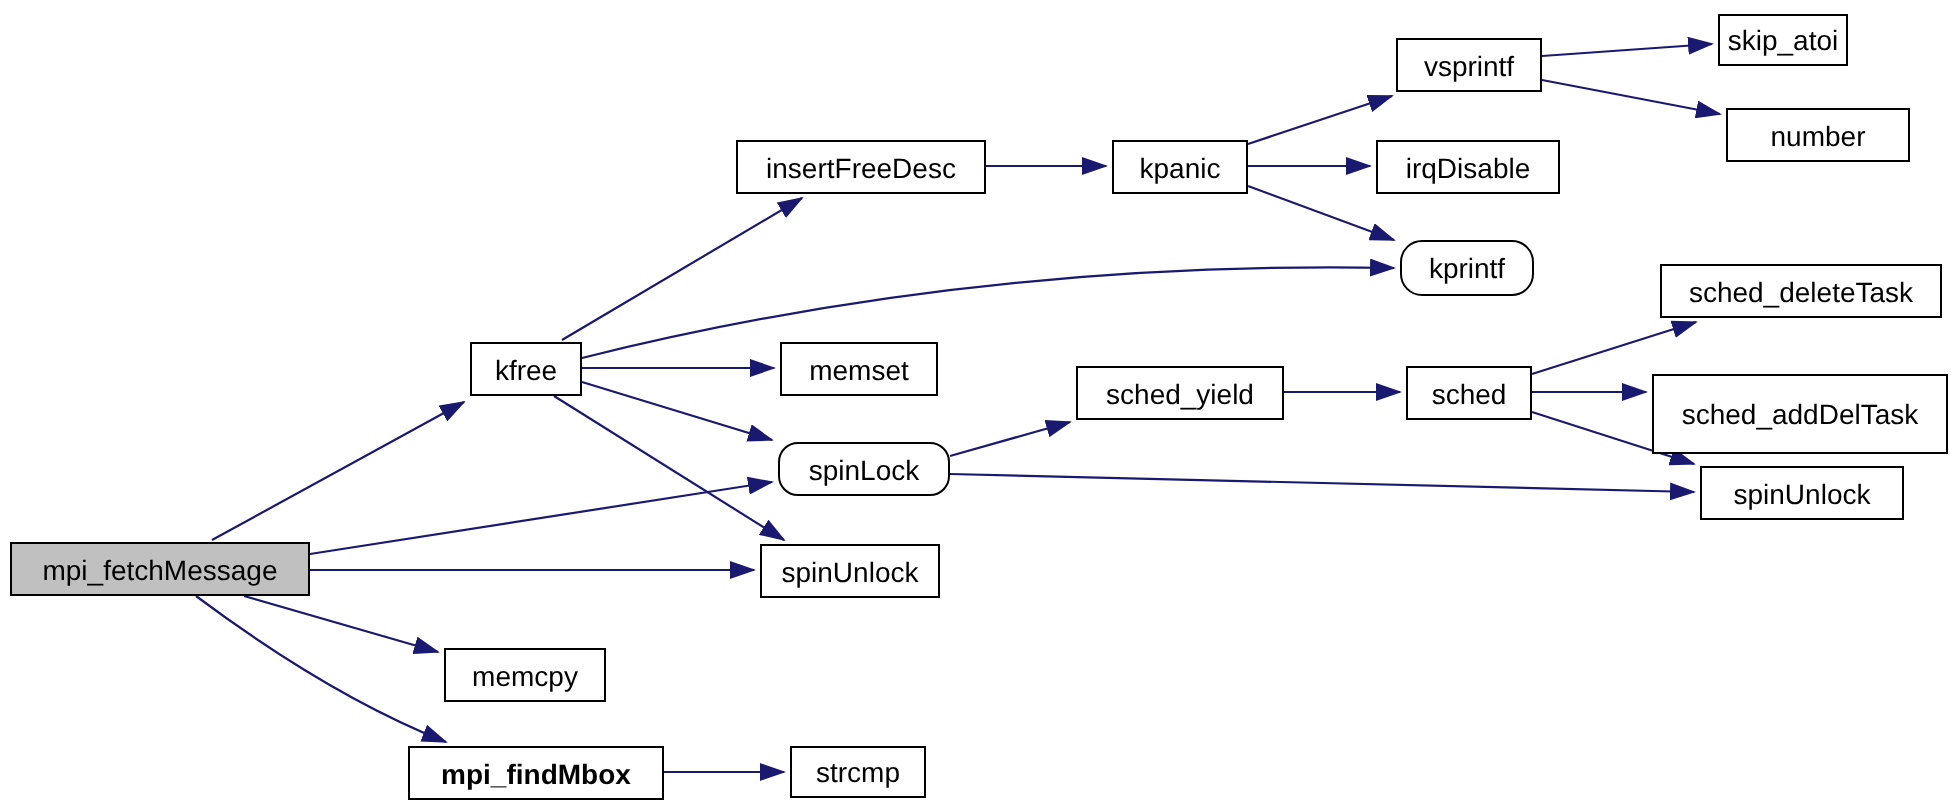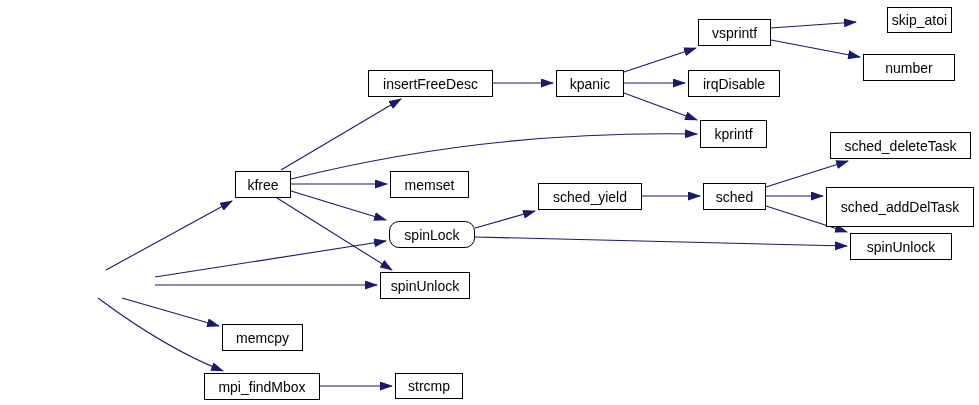--- a/index.html
+++ b/index.html
@@ -78,33 +78,34 @@
       <path d="M771,40 L860,57" class="edge" marker-end="url(#arrowhead)"></path>
       <path d="M475,228 L535,211" class="edge" marker-end="url(#arrowhead)"></path>
       <path d="M475,237 L847,246" class="edge" marker-end="url(#arrowhead)"></path>
       <path d="M642,196 L700,196" class="edge" marker-end="url(#arrowhead)"></path>
       <path d="M766,187 L848,161" class="edge" marker-end="url(#arrowhead)"></path>
       <path d="M766,196 L823,196" class="edge" marker-end="url(#arrowhead)"></path>
       <path d="M766,206 L847,232" class="edge" marker-end="url(#arrowhead)"></path>
       <path d="M320,386 L392,386" class="edge" marker-end="url(#arrowhead)"></path>
     </svg>
   <div class="node-layer">
+      <div class="node root" style="left: 5px; top: 271px; width: 150px; height: 27px;">mpi_fetchMessage</div>
       <div class="node" style="left: 235px; top: 171px; width: 56px; height: 27px; text-align: center;">kfree</div>
       <div class="node" style="left: 368px; top: 70px; width: 125px; height: 27px;">insertFreeDesc</div>
       <div class="node" style="left: 556px; top: 70px; width: 68px; height: 27px;">kpanic</div>
       <div class="node" style="left: 698px; top: 19px; width: 73px; height: 27px;">vsprintf</div>
-      <div class="node" style="left: 859px; top: 7px; width: 65px; height: 26px; margin-left: 28px;">skip_atoi</div>
+      <div class="node" style="left: 859px; top: 7px; width: 65px; height: 26px;">skip_atoi</div>
       <div class="node" style="left: 863px; top: 54px; width: 92px; height: 27px;">number</div>
       <div class="node" style="left: 688px; top: 70px; width: 92px; height: 27px;">irqDisable</div>
-      <div class="node" style="left: 700px; top: 120px; width: 67px; height: 28px;">kprintf</div>
+      <div class="node" style="left: 700px; top: 120px; width: 67px; height: 28px; border-radius: 11px;">kprintf</div>
       <div class="node" style="left: 390px; top: 171px; width: 79px; height: 27px;">memset</div>
       <div class="node" style="left: 538px; top: 183px; width: 104px; height: 27px;">sched_yield</div>
       <div class="node" style="left: 703px; top: 183px; width: 63px; height: 27px;">sched</div>
       <div class="node" style="left: 830px; top: 132px; width: 141px; height: 27px;">sched_deleteTask</div>
       <div class="node" style="left: 826px; top: 187px; width: 148px; height: 40px;">sched_addDelTask</div>
       <div class="node" style="left: 389px; top: 221px; width: 86px; height: 27px; border-radius: 10px;">spinLock</div>
       <div class="node" style="left: 850px; top: 233px; width: 102px; height: 27px;">spinUnlock</div>
       <div class="node" style="left: 380px; top: 272px; width: 90px; height: 27px;">spinUnlock</div>
       <div class="node" style="left: 222px; top: 324px; width: 81px; height: 27px;">memcpy</div>
-      <div class="node" style="left: 204px; top: 373px; width: 116px; height: 27px;">mpi_findMbox</div>
+      <div class="node" style="left: 204px; top: 373px; width: 128px; height: 27px; font-weight: bold;">mpi_findMbox</div>
       <div class="node" style="left: 395px; top: 373px; width: 68px; height: 26px;">strcmp</div>
     </div>
 </div>
 
 </body></html>

